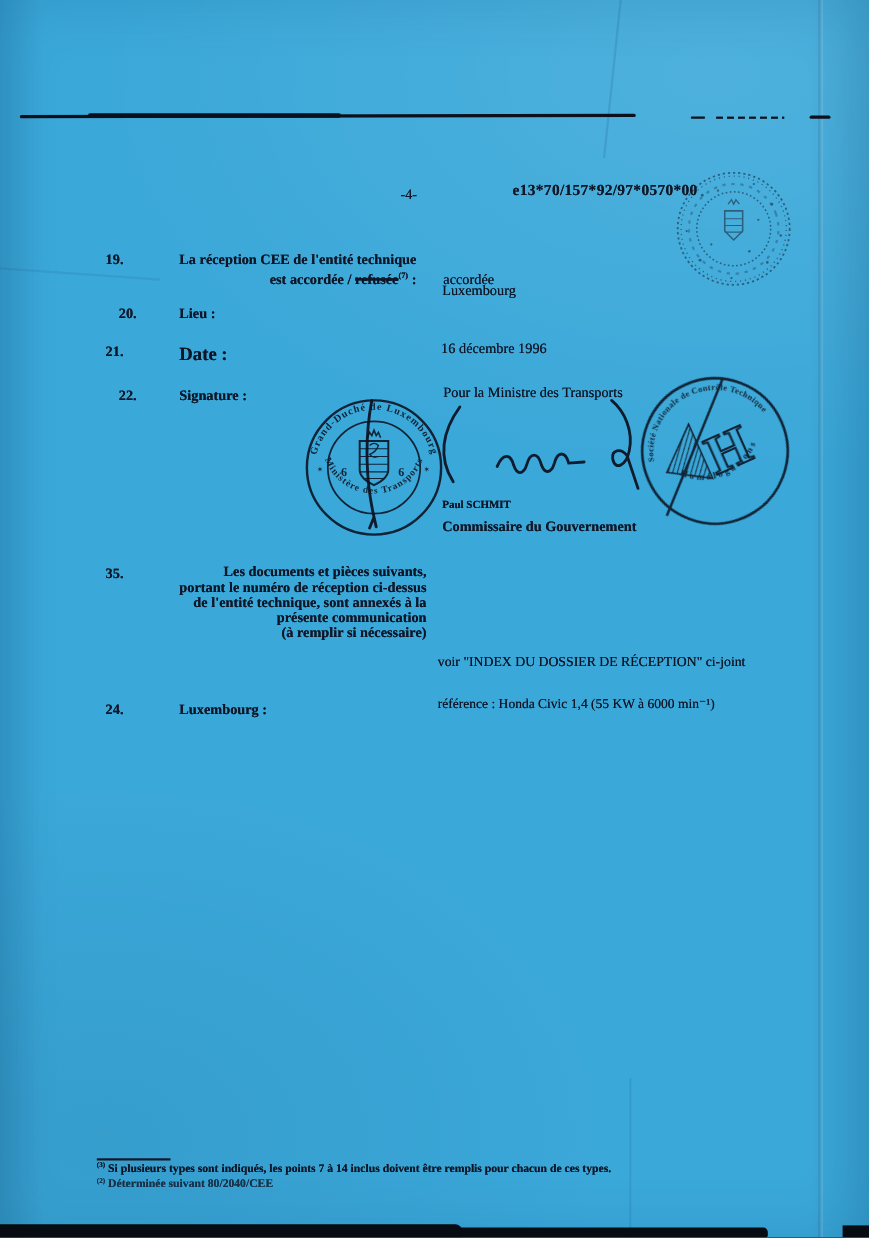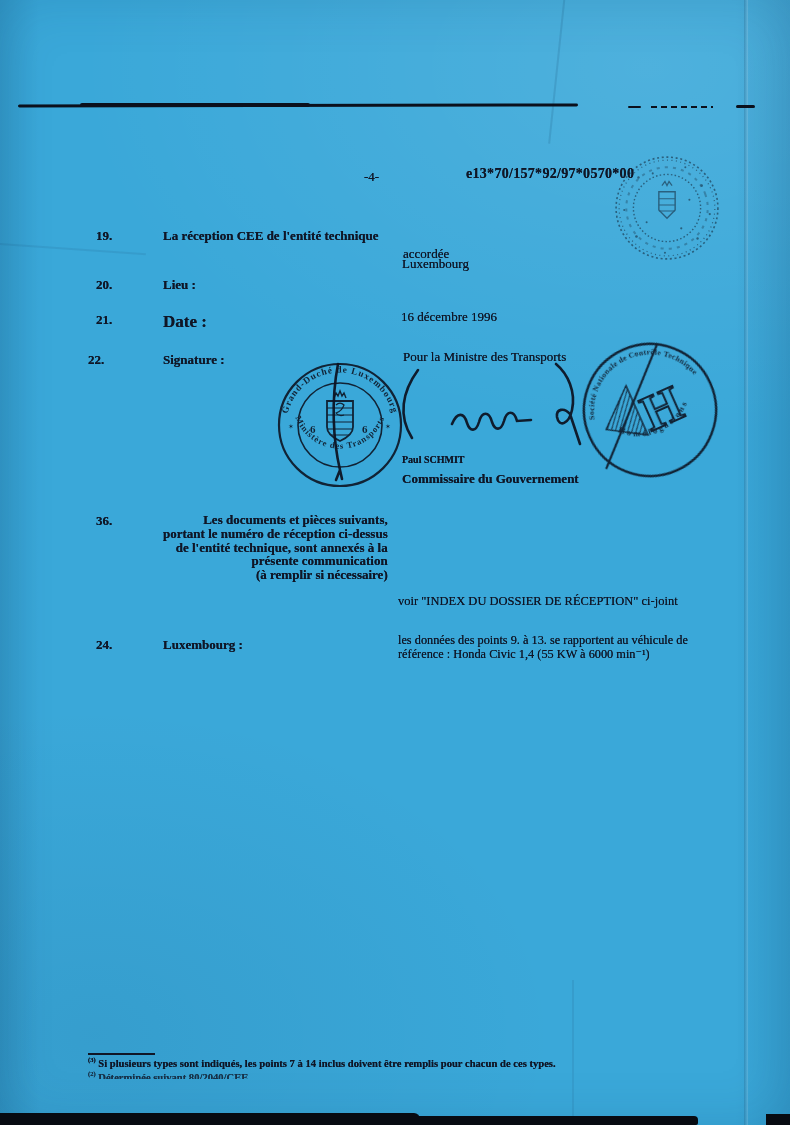--- a/index.html
+++ b/index.html
@@ -68,32 +68,33 @@
         <circle cx="-20" cy="14" r="1"></circle>
       <circle cx="14" cy="20" r="1.1"></circle>
         <circle cx="22" cy="-8" r="1"></circle>
         <circle cx="-14" cy="-34" r="1"></circle>
     </g>
   </svg>
 
   <div class="abs ink num" style="left:96px;top:228px;">19.</div>
   <div class="abs ink lbl" style="left:163px;top:228px;font-size:13px;line-height:15px;">
     <div>La réception CEE de l'entité technique</div>
+    <div><span>est accordée / </span><span class="struck">refusée</span><sup>(7)</sup><span> :</span></div>
   </div>
   <div class="abs ink val" style="left:403px;top:246px;">accordée</div>
 
-  <div class="abs ink num" style="left:96px;top:277px;">20.</div>
+  <div class="abs ink num" style="left:108px;top:277px;">20.</div>
   <div class="abs ink lbl" style="left:163px;top:277px;font-size:13px;">Lieu :</div>
   <div class="abs ink val" style="left:402px;top:256px;font-family:Liberation Serif, serif;">Luxembourg</div>
 
   <div class="abs ink num" style="left:96px;top:312px;">21.</div>
   <div class="abs ink lbl" style="left:163px;top:312px;font-size:17px;">Date :</div>
   <div class="abs ink val" style="left:401px;top:309px;">16 décembre 1996</div>
 
-  <div class="abs ink num" style="left:88px;top:352px;">22.</div>
+  <div class="abs ink num" style="left:108px;top:352px;">22.</div>
   <div class="abs ink lbl" style="left:163px;top:352px;font-size:13px;">Signature :</div>
   <div class="abs ink val" style="left:403px;top:349px;">Pour la Ministre des Transports</div>
 
   <svg class="abs stamp" viewBox="-70 -70 140 140" style="left:270px;top:355px;width:140px;height:140px;">
     <defs>
       <path id="minTop" d="M -52,16 A 54,54 0 1 1 52,16" fill="none"></path>
       <path id="minBot" d="M -46,-12 A 47.5,47.5 0 0 0 46,-12" fill="none"></path>
     </defs>
     <circle r="61" fill="none" stroke="#0d1524" stroke-width="2.2"></circle>
     <circle r="42" fill="none" stroke="#0d1524" stroke-width="1.6"></circle>
@@ -143,34 +144,33 @@
     <g fill="none" stroke="#0d1423" stroke-width="2.6" stroke-linecap="round">
       <path d="M 22,12 C 6,34 2,58 16,80"></path>
       <path d="M 56,66 c 5,-12 12,-12 15,-1 c 3,9 9,9 12,-1 c 3,-11 10,-11 13,0 c 3,9 9,9 12,-1 c 3,-11 10,-11 13,0 l 14,-1"></path>
       <path d="M 160,6 c 12,10 20,28 16,46 c -3,14 -13,18 -15,7 c -1,-8 7,-10 13,-3 l 10,30"></path>
     </g>
   </svg>
 
   <div class="abs ink lbl" style="left:402px;top:454px;font-size:10px;">Paul SCHMIT</div>
   <div class="abs ink lbl" style="left:402px;top:471px;font-size:13px;">Commissaire du Gouvernement</div>
 
-  <div class="abs ink num" style="left:96px;top:513px;">36.</div>
+  <div class="abs ink num" style="left:96px;top:513px;">35.</div>
   <div class="abs ink lbl" style="left:163px;top:513px;font-size:13px;line-height:13.8px;">
     <div>Les documents et pièces suivants,</div>
     <div>portant le numéro de réception ci-dessus</div>
     <div>de l'entité technique, sont annexés à la</div>
     <div>présente communication</div>
     <div>(à remplir si nécessaire)</div>
   </div>
   <div class="abs ink" style="left:398px;top:594px;font-size:12.5px;">voir "INDEX DU DOSSIER DE RÉCEPTION" ci-joint</div>
 
   <div class="abs ink num" style="left:96px;top:637px;">24.</div>
   <div class="abs ink lbl" style="left:163px;top:637px;font-size:13px;">Luxembourg :</div>
   <div class="abs ink" style="left:398px;top:633px;font-size:12.3px;line-height:14px;">
-    <div>les données des points 9. à 13. se rapportent au véhicule de</div>
     <div>référence : Honda Civic 1,4 (55 KW à 6000 min⁻¹)</div>
   </div>
 
   <div class="abs" style="left:88px;top:1053px;width:67px;height:1.6px;background:#101626;"></div>
   <div class="abs ink" style="left:88px;top:1056px;font-size:10.6px;font-weight:bold;">
     <sup style="font-size:6.5px;">(3)</sup>
     <span>Si plusieurs types sont indiqués, les points 7 à 14 inclus doivent être remplis pour chacun de ces types.</span>
   </div>
   <div class="abs ink cut" style="left:88px;top:1070px;font-size:10.6px;font-weight:bold;height:9px;opacity:.8;filter:blur(.3px);">
     <sup style="font-size:6.5px;">(2)</sup>

